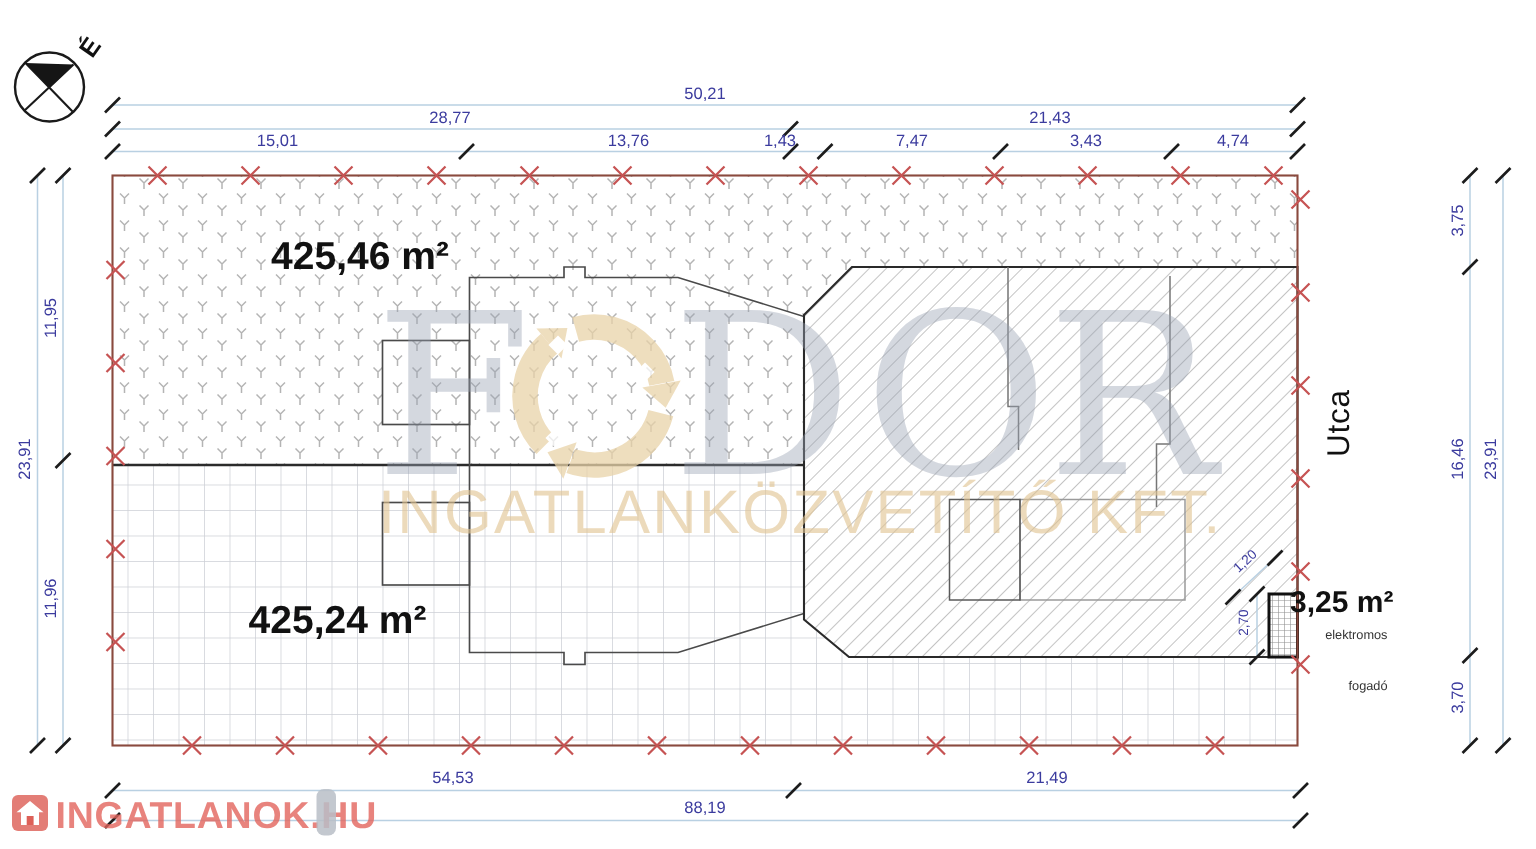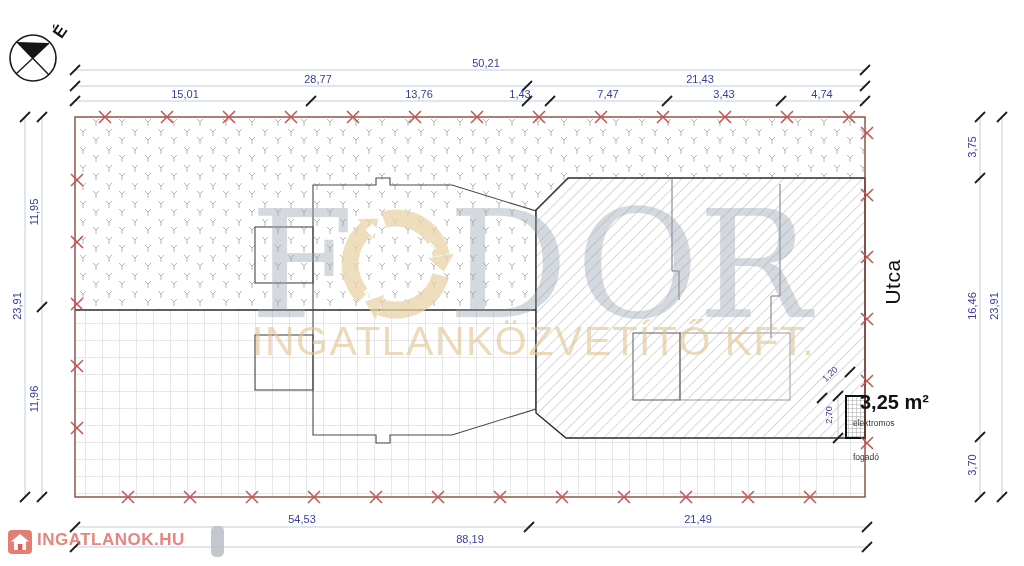--- a/index.html
+++ b/index.html
@@ -13,26 +13,26 @@
           color:rgba(224,196,146,0.62);white-space:nowrap;}
   .wm-logo{position:absolute;left:330px;top:198px;opacity:.75;}
   .dim{position:absolute;z-index:3;width:50px;text-align:center;font-size:11px;
        color:#3b3b9e;white-space:nowrap;}
   .vdim{transform:rotate(-90deg);transform-origin:50% 50%;}
   .diag{transform:rotate(-43deg);transform-origin:50% 50%;width:40px;}
   .small{font-size:9px;}
   .area{position:absolute;z-index:3;font-weight:bold;font-size:26px;color:#111;
         text-align:center;white-space:nowrap;}
   .area-small{position:absolute;z-index:3;font-weight:bold;font-size:20px;color:#111;white-space:nowrap;}
-  .caption{position:absolute;z-index:3;width:72px;text-align:left;font-size:8.5px;color:#333;line-height:10px;}
+  .caption{position:absolute;z-index:3;width:72px;text-align:right;font-size:8.5px;color:#333;line-height:10px;}
   .street{position:absolute;z-index:3;width:70px;text-align:center;font-size:21px;color:#111;
           transform:rotate(-90deg);transform-origin:50% 50%;letter-spacing:.5px;}
   .north{position:absolute;z-index:3;font-size:17px;font-weight:bold;color:#111;
          transform:rotate(-55deg);transform-origin:50% 50%;}
-  .portal{position:absolute;z-index:4;left:37px;top:530px;font-size:17px;font-weight:bold;
+  .portal{position:absolute;z-index:4;left:37px;top:530px;font-size:25px;font-weight:bold;
           letter-spacing:.5px;color:rgba(226,100,92,0.8);white-space:nowrap;}
   .portal-icon{position:absolute;z-index:4;left:7px;top:527px;}
   .graybar{position:absolute;z-index:4;left:211px;top:526px;width:13px;height:31px;
            border-radius:5px;background:rgba(185,190,199,0.85);}
 </style>
 </head>
 <body>
 
 <div class="stage">
 
@@ -190,28 +190,30 @@
       <rect x="-4.5" y="-4.5" width="9" height="9" fill="#fff" transform="translate(42,32) rotate(45)"></rect>
       <rect x="-4.5" y="-4.5" width="9" height="9" fill="#fff" transform="translate(100,50) rotate(45)"></rect>
       <rect x="-4.5" y="-4.5" width="9" height="9" fill="#fff" transform="translate(40,94) rotate(45)"></rect>
     </svg>
     <span class="wm-letter" style="left:448px">D</span>
     <span class="wm-letter" style="left:576px">O</span>
     <span class="wm-letter" style="left:698px">R</span>
     <div class="wm-sub">INGATLANKÖZVETÍTŐ KFT.</div>
   </div>
 
+  <div class="area" style="left:140px;top:155px;width:200px">425,46 m²</div>
+  <div class="area" style="left:125px;top:398px;width:200px">425,24 m²</div>
   <div class="area-small" style="left:860px;top:391px">3,25 m²</div>
   <div class="caption" style="left:853px;top:418px">elektromos</div>
   <div class="caption" style="left:853px;top:452px">fogadó</div>
   <div class="street" style="left:858px;top:270px">Utca</div>
   <div class="north" style="left:55px;top:22px">É</div>
 
-  <div class="dim" style="left:461px;top:57px">50,21</div>
-  <div class="dim" style="left:293px;top:73px">28,77</div>
+  <div class="dim" style="left:445px;top:57px">50,21</div>
+  <div class="dim" style="left:275px;top:73px">28,77</div>
   <div class="dim" style="left:675px;top:73px">21,43</div>
   <div class="dim" style="left:160px;top:88px">15,01</div>
   <div class="dim" style="left:394px;top:88px">13,76</div>
   <div class="dim" style="left:495px;top:88px">1,43</div>
   <div class="dim" style="left:583px;top:88px">7,47</div>
   <div class="dim" style="left:699px;top:88px">3,43</div>
   <div class="dim" style="left:797px;top:88px">4,74</div>
   <div class="dim" style="left:277px;top:513px">54,53</div>
   <div class="dim" style="left:673px;top:513px">21,49</div>
   <div class="dim" style="left:445px;top:533px">88,19</div>

